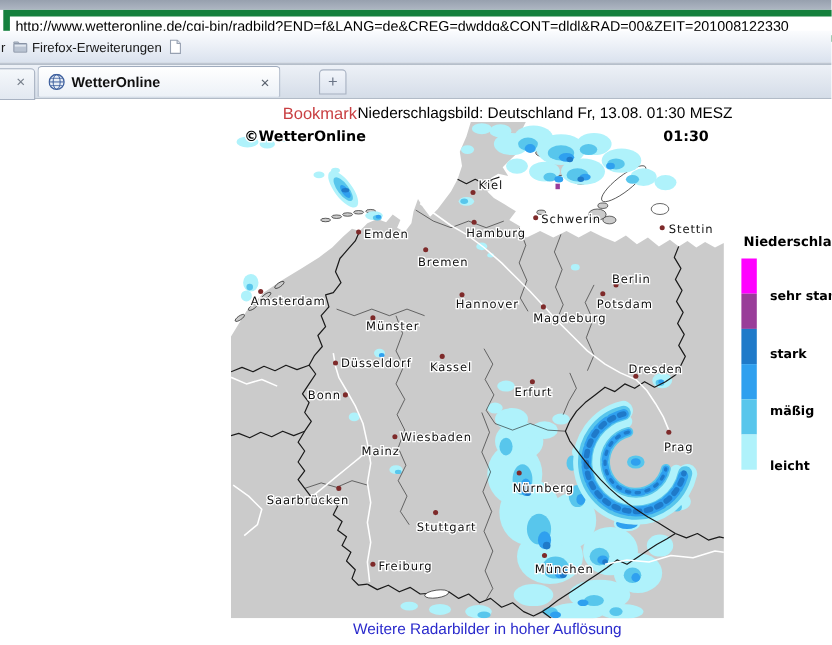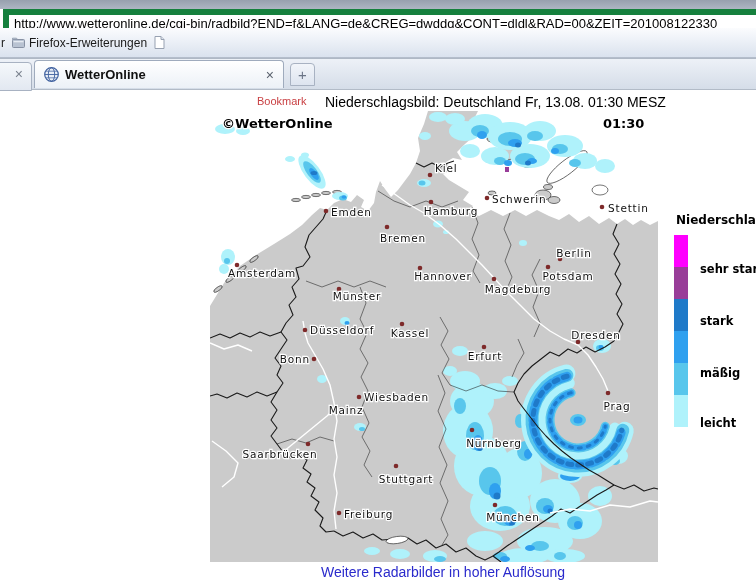--- a/index.html
+++ b/index.html
@@ -20,32 +20,32 @@
     display:flex;align-items:center;font-size:12px;color:#1A1A1A;}
   .bm-clip{margin-left:1px;}
   .bm-item{display:flex;align-items:center;gap:4px;margin-left:7px;justify-content:space-between;}
   .tab-strip{position:absolute;left:0;top:58px;width:756px;height:30px;
     background:linear-gradient(#EDF1F7,#D5DDE8);
     border-top:1px solid #AFB8C5;border-bottom:1px solid #B2BBC7;}
   .partial-tab{position:absolute;left:-14px;top:3px;width:44px;height:27px;
     background:linear-gradient(#F5F8FB,#E2E8F1);
     border:1px solid #A8B2C2;border-radius:4px 4px 0 0;}
   .partial-tab .x{position:absolute;right:8px;top:3px;font-size:14px;color:#7A828E;}
-  .active-tab{position:absolute;left:34px;top:1px;width:250px;height:28px;
+  .active-tab{position:absolute;left:34px;top:1px;width:221px;height:28px;
     background:linear-gradient(#FFFFFF,#ECF1F7);
     border:1px solid #9FABBD;border-bottom:none;border-radius:4px 4px 0 0;
     display:flex;align-items:center;padding:0 9px;box-sizing:border-box;z-index:2;}
   .tab-title{font-weight:bold;font-size:13px;color:#101010;margin-left:6px;}
   .tab-close{margin-left:auto;font-size:14px;color:#5A626E;line-height:14px;}
   .new-tab-btn{position:absolute;left:290px;top:4px;width:25px;height:23px;
     background:linear-gradient(#F2F5FA,#DDE4EF);
     border:1px solid #A8B2C2;border-radius:4px 4px 0 0;
     text-align:center;line-height:21px;font-size:15px;color:#6A7486;box-sizing:border-box;}
   
-  .bookmark-link{position:absolute;left:257px;top:95px;font-size:11px;color:#C94043;text-align:center;}
+  .bookmark-link{position:absolute;left:257px;top:95px;font-size:15px;color:#C94043;text-align:center;}
   .page-title{position:absolute;left:325px;top:94px;font-size:14px;font-weight:normal;color:#000;}
   .map-svg{position:absolute;left:210px;top:111px;}
   .footer-link-wrap{position:absolute;left:210px;top:563px;width:466px;text-align:center;}
   .footer-link{font-size:14px;color:#2A2ACC;}
   
   .land{fill:#CBCBCB;}
   .isle{fill:#CBCBCB;stroke:#1A1A1A;stroke-width:0.6;}
   .nat{fill:none;stroke:#1A1A1A;stroke-width:1.1;stroke-linejoin:round;}
   .sta{fill:none;stroke:#1A1A1A;stroke-width:0.6;opacity:.9;stroke-linejoin:round;}
   .riv{fill:none;stroke:#FFFFFF;stroke-width:1.4;stroke-linejoin:round;}

